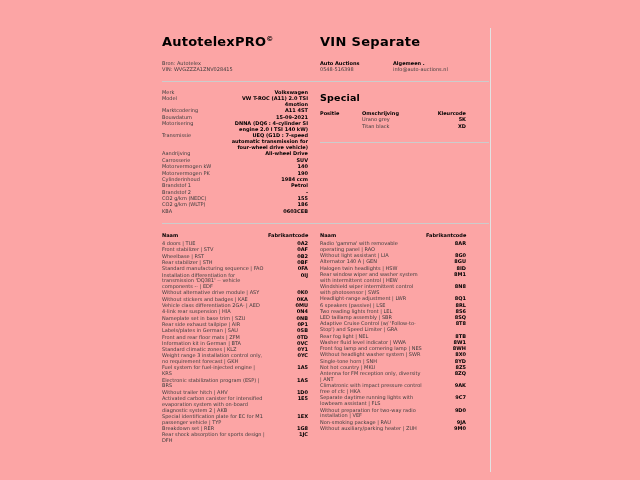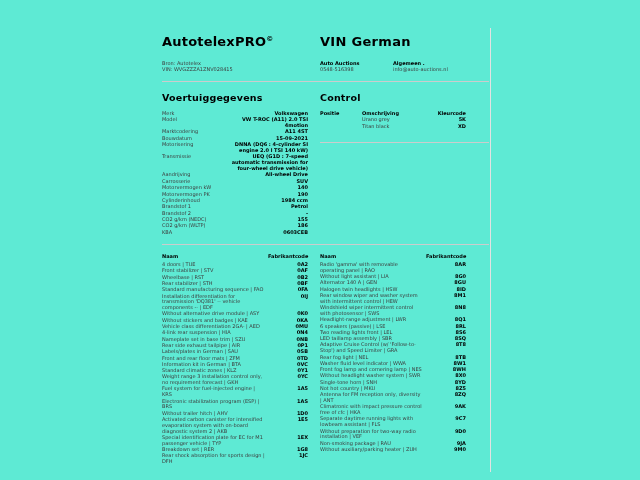--- a/index.html
+++ b/index.html
@@ -1,17 +1,17 @@
 <!DOCTYPE html>
 <html><head>
 <meta charset="utf-8">
 <style>
   html,body{margin:0;padding:0;background:#ffffff;}
   body{width:640px;height:480px;font-family:"DejaVu Sans","Liberation Sans",sans-serif;color:#3c3c3c;}
-  .page{position:relative;width:640px;height:480px;overflow:hidden;background:#5eead4;}
+  .page{position:relative;width:640px;height:480px;overflow:hidden;background:#fca5a5;}
   .vline{position:absolute;left:490px;top:28px;width:1px;height:444px;background:#e2e2e2;}
   .content{position:absolute;left:162px;top:30px;width:327px;}
   .b{font-weight:bold;color:#000;}
   
   .hdr-row{display:flex;margin-top:4px;}
   .brand{width:158px;font-size:13px;font-weight:bold;color:#000;letter-spacing:.2px;}
   .brand sup{font-size:7px;}
   .rpt-title{font-size:13px;font-weight:bold;color:#000;letter-spacing:.3px;}
   .hdr-info{display:flex;margin-top:11px;font-size:5px;line-height:6.4px;}
   .hi-c1{width:158px;}.hi-c2{width:73px;}.hi-c3{flex:1;}
@@ -43,21 +43,21 @@
 </style>
 </head>
 <body>
 
 <div class="page">
   <div class="vline"></div>
   <div class="content">
 
     <div class="hdr-row">
       <div class="brand"><span>AutotelexPRO</span><sup>©</sup></div>
-      <div class="rpt-title">VIN German</div>
+      <div class="rpt-title">VIN Separate</div>
     </div>
 
     <div class="hdr-info">
       <div class="hi-c1">
         <div>Bron: Autotelex</div>
         <div>VIN: WVGZZZA1ZNV028415</div>
       </div>
       <div class="hi-c2">
         <div class="b">Auto Auctions</div>
         <div>0548-516398</div>
@@ -65,21 +65,20 @@
       <div class="hi-c3">
         <div class="b">Algemeen .</div>
         <div>info@auto-auctions.nl</div>
       </div>
     </div>
 
     <hr class="full">
 
     <div class="twocol">
       <div class="colL">
-        <h2>Voertuiggegevens</h2>
         <div class="vrows">
 
             <div class="vrow">
               <div class="vlabel">Merk</div>
               <div class="vval">Volkswagen</div>
             </div>
 
             <div class="vrow">
               <div class="vlabel">Model</div>
               <div class="vval">VW T-ROC (A11) 2.0 TSI 4motion</div>
@@ -151,21 +150,21 @@
             </div>
 
             <div class="vrow">
               <div class="vlabel">KBA</div>
               <div class="vval">0603CEB</div>
             </div>
           </div>
       </div>
       <div class="gapc"></div>
       <div class="colR">
-        <h2>Control</h2>
+        <h2>Special</h2>
         <div class="ktable">
           <div class="krow khead">
             <div class="kp">Positie</div>
             <div class="ko">Omschrijving</div>
             <div class="kc">Kleurcode</div>
           </div>
           <div>
 
               <div class="krow">
                 <div class="kp"></div>

